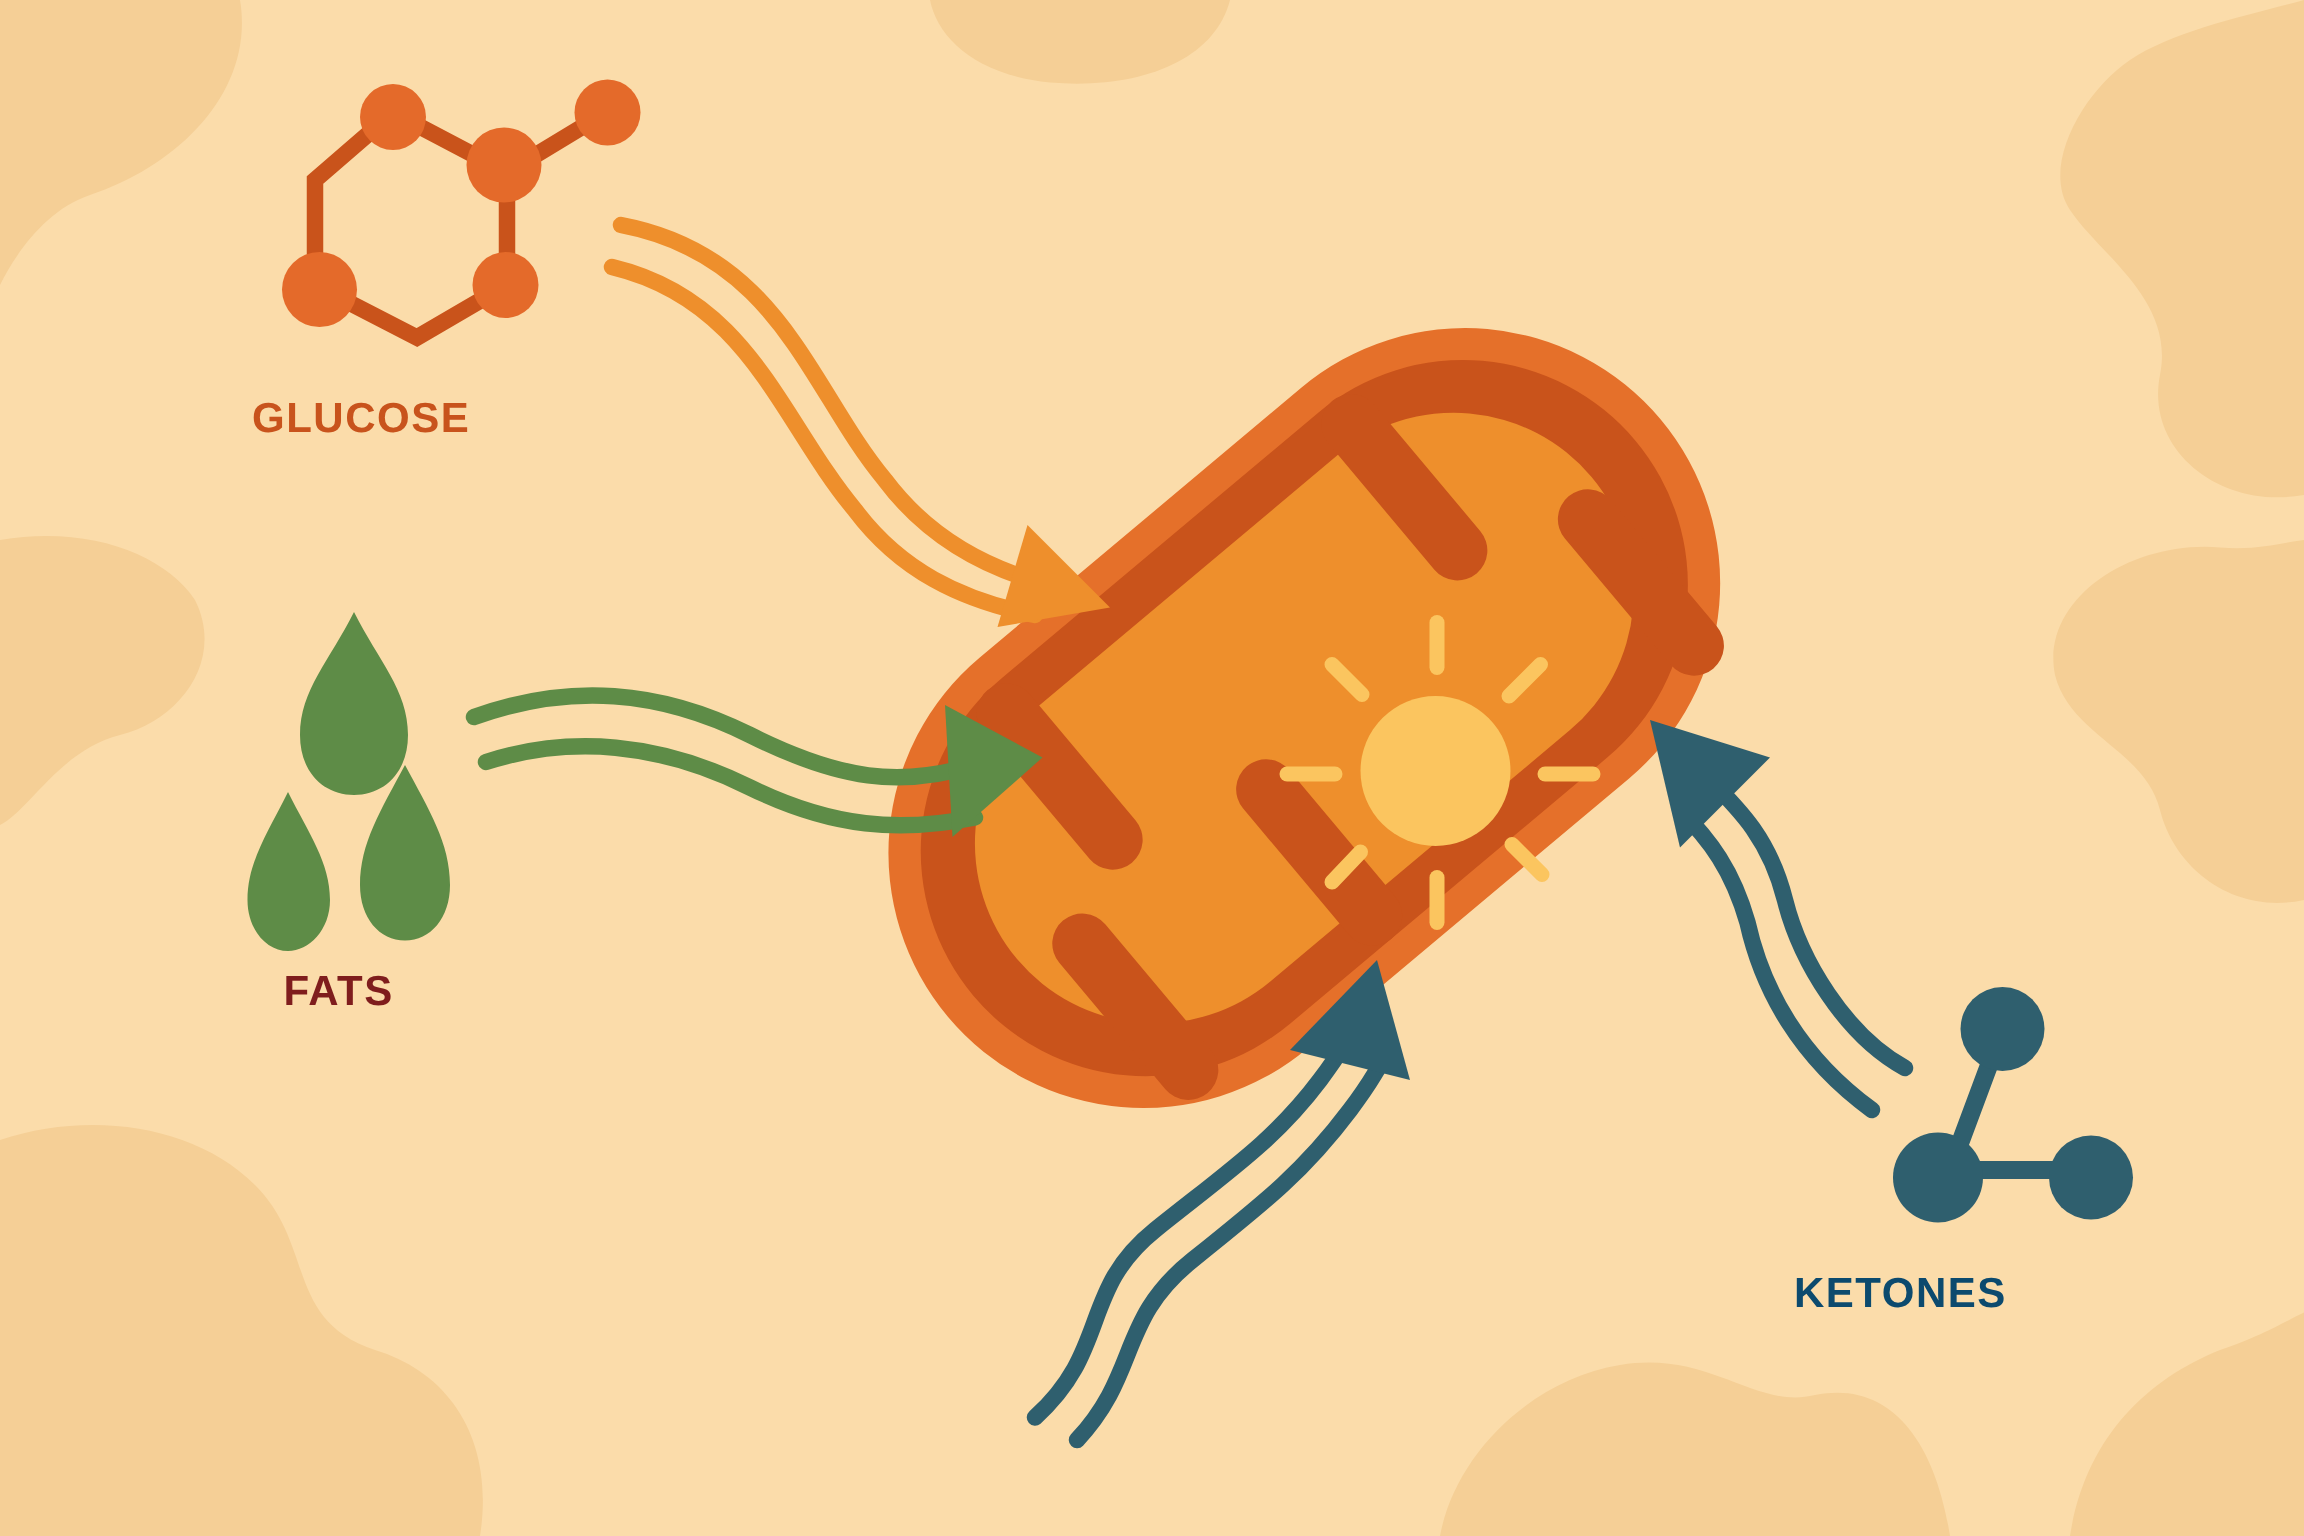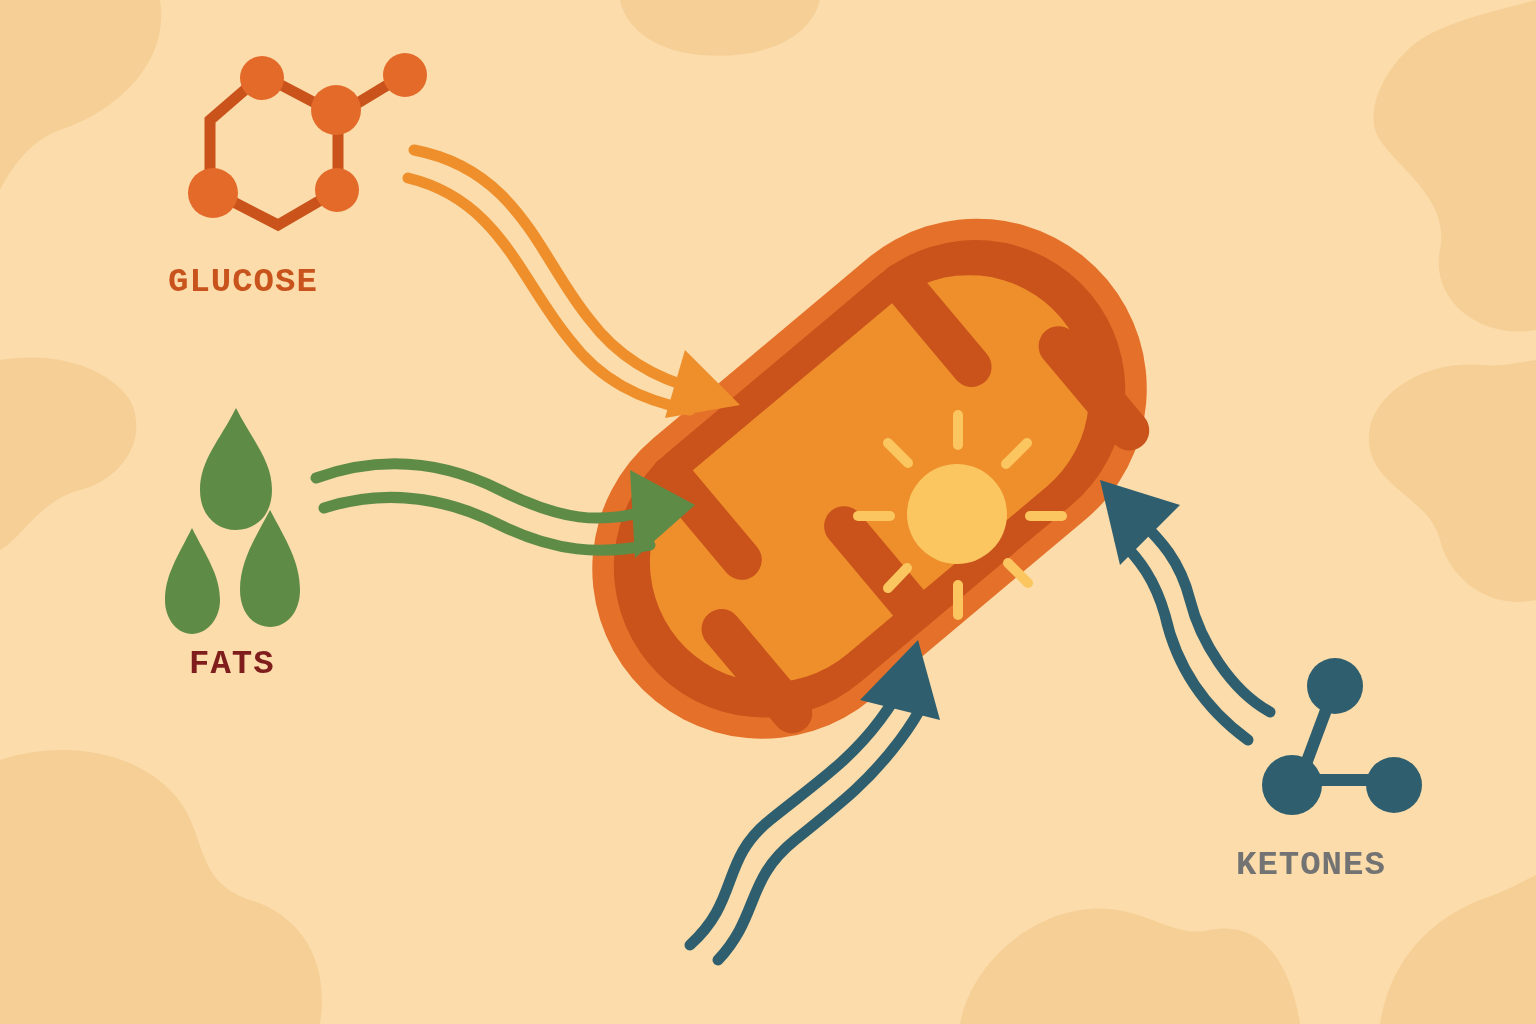--- a/index.html
+++ b/index.html
@@ -1,21 +1,21 @@
 <!DOCTYPE html>
 <html><head>
 <meta charset="utf-8">
 <style>
   html,body{margin:0;padding:0;}
   body{width:1536px;height:1024px;overflow:hidden;background:#fbdcaa;position:relative;font-family:"DejaVu Sans","Liberation Sans",sans-serif;}
   svg{position:absolute;left:0;top:0;}
-  .label{position:absolute;font-weight:bold;letter-spacing:1px;font-size:34px;font-family:Liberation Mono, monospace;}
+  .label{position:absolute;font-weight:bold;letter-spacing:1px;font-size:28px;font-family:Liberation Sans, sans-serif;}
   #lbl-glucose{left:168px;top:263px;color:#c8531c;}
   #lbl-fats{left:189px;top:645px;color:#7f1d1d;}
-  #lbl-ketones{left:1236px;top:846px;color:#737373;}
+  #lbl-ketones{left:1196px;top:846px;color:#0c4a6e;}
 </style>
 </head>
 <body>
 
 <svg width="1536" height="1024" viewBox="0 0 1536 1024">
 
   <g fill="#f5cf96">
     <path d="M0 0 H160 C170 60 120 110 60 130 C30 140 10 170 0 190 Z"></path>
     <path d="M620 0 H820 C810 40 760 60 700 55 C650 50 625 25 620 0 Z"></path>
     <path d="M1536 0 V330 C1480 340 1430 300 1440 250 C1450 200 1400 170 1380 140 C1360 110 1390 60 1420 40 C1450 20 1500 10 1536 0 Z"></path>

